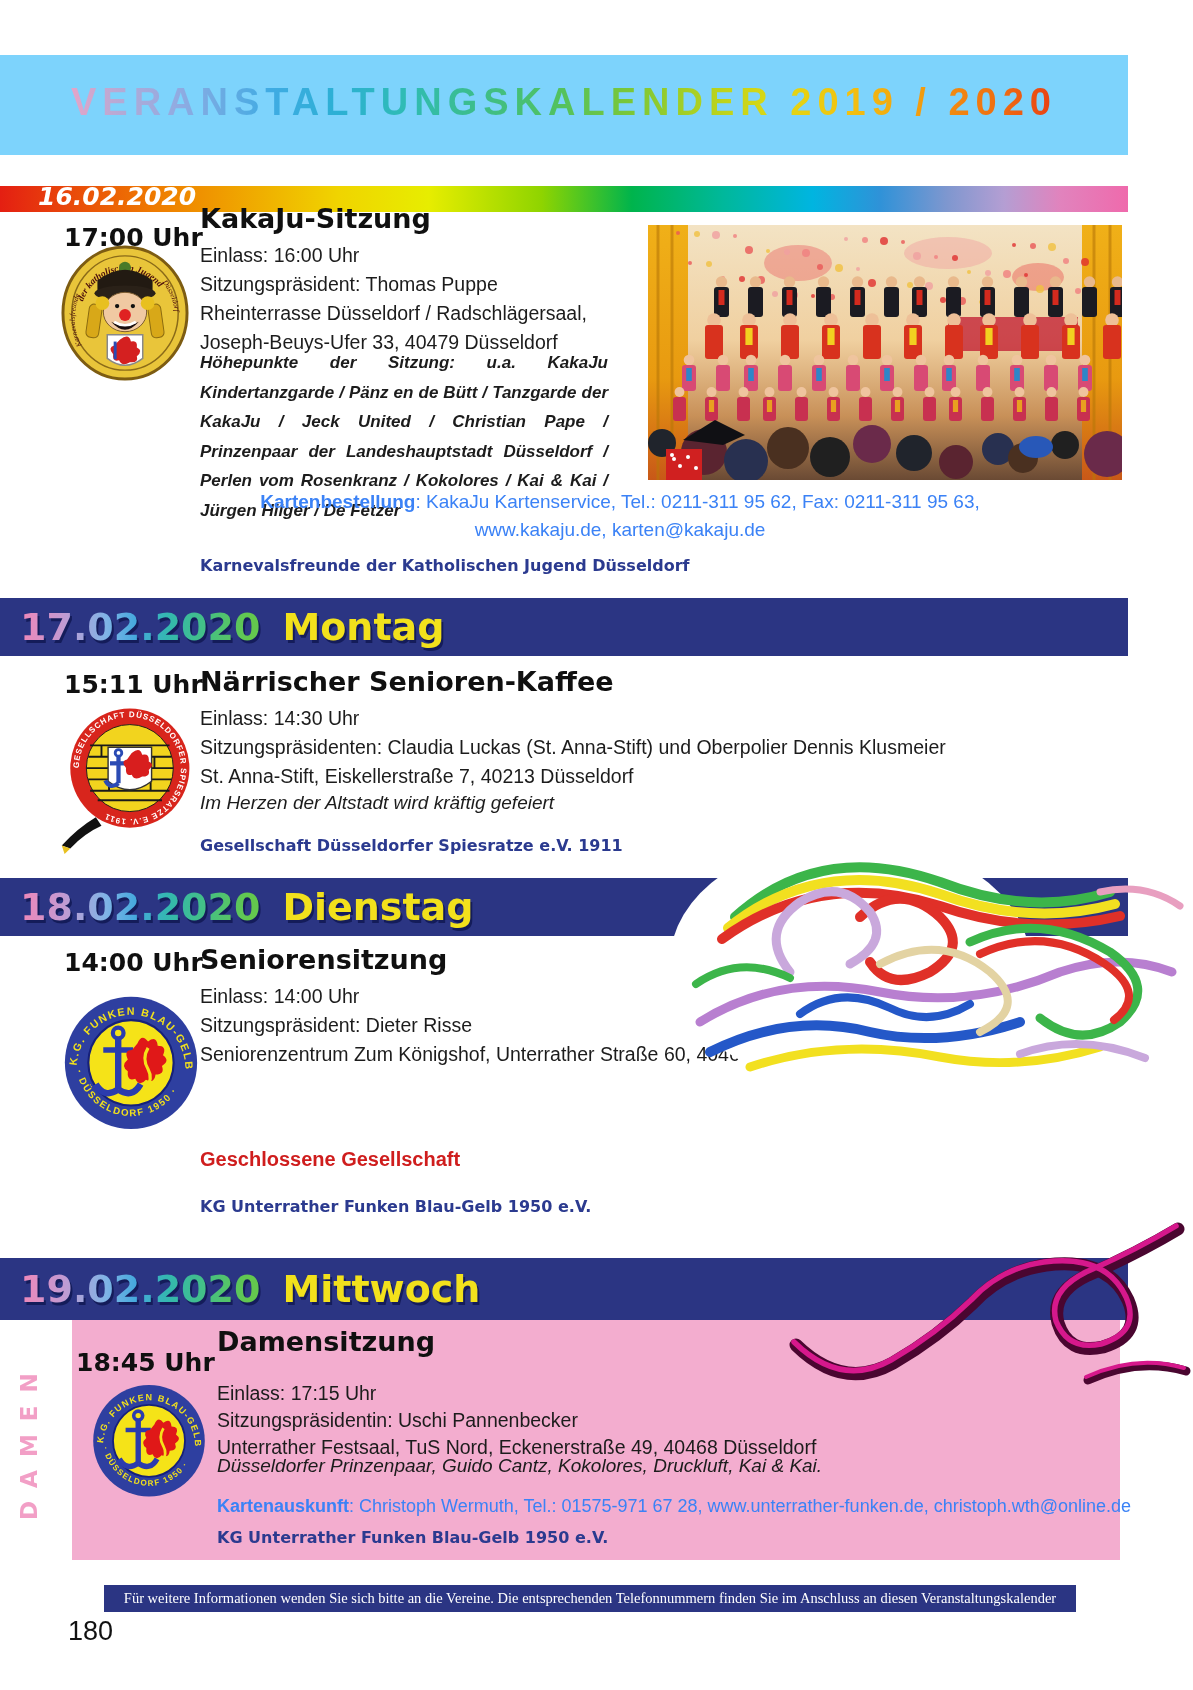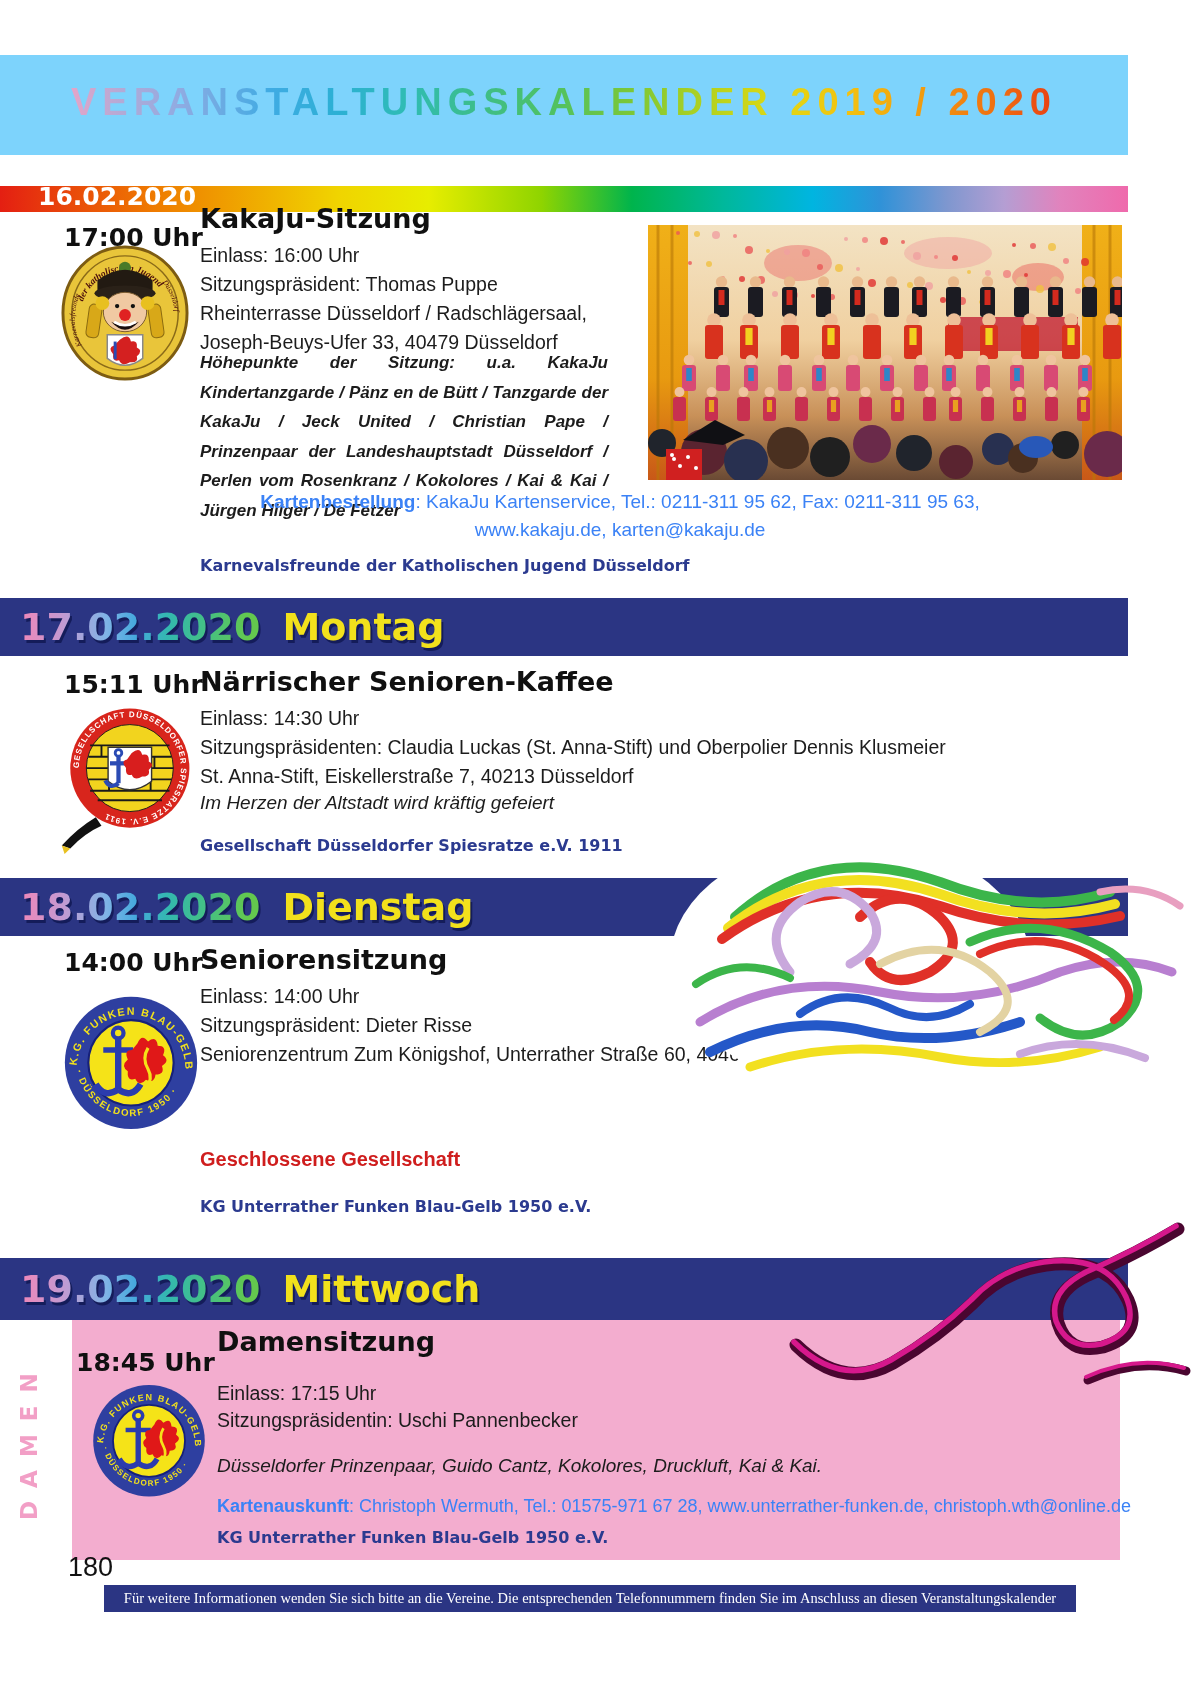--- a/index.html
+++ b/index.html
@@ -10,21 +10,21 @@
   .topbar{position:absolute;left:0;top:55px;width:1128px;height:100px;background:#7dd3fc;}
   .pagetitle{position:absolute;left:0;top:26px;width:100%;text-align:center;
     font-family:"Liberation Sans",sans-serif;font-weight:bold;font-size:38px;letter-spacing:6px;
     background:linear-gradient(90deg,#f0538f 0%,#f1a3c4 5%,#b1aad6 11%,#8fabe2 16%,#3fabe3 24%,
       #2cb0d4 30%,#2fbcb4 36%,#3cbd8c 42%,#4fc163 49%,#7cc737 56%,#b5d21e 63%,#e0d813 69%,
       #f2c211 75%,#f29a0f 82%,#ee6a12 89%,#e73214 95%,#e31414 100%);
     -webkit-background-clip:text;background-clip:text;color:transparent;-webkit-text-fill-color:transparent;}
   
   .rbar{position:absolute;left:0;top:186px;width:1128px;height:26px;
     background:linear-gradient(90deg,#e41f12 0%,#ef7d00 14%,#f0d400 30%,#e7ed00 38%,#8fd400 48%,
-      #00b44c 56%,#00b89a 64%,#00b5e0 72%,#2f92d8 78%,#7f97cf 84%,#b49ed3 89%,#e183bd 94%,#ef6aac 100%);}
+      #00b44c 56%,#00b89a 64%,#00b5e0 72%,#2f92d8 78%,#7f97cf 84%,#b49ed3 89%,#e183bd 94%,#ef6aac 100%);font-style:italic;}
   .rbar-date{position:absolute;left:38px;top:-4px;font-family:"DejaVu Sans",sans-serif;
     font-weight:bold;font-size:25px;color:#fff;}
   
   .datebar{position:absolute;left:0;width:1128px;height:58px;background:#2b3583;line-height:58px;
     font-family:"DejaVu Sans",sans-serif;font-weight:bold;font-size:38px;padding-left:20px;box-sizing:border-box;}
   .d-grad{background:linear-gradient(90deg,#f087b8 0%,#c29ad2 18%,#7fb4e6 36%,#46a9dd 48%,#33b8ae 62%,#45c083 78%,#63c84e 95%);
     -webkit-background-clip:text;background-clip:text;color:transparent;-webkit-text-fill-color:transparent;
     filter:drop-shadow(2px 3px 0px #141c5a);}
   .d-day{color:#f2e11c;margin-left:22px;text-shadow:2px 3px 0 #141c5a;}
   
@@ -39,21 +39,21 @@
   .org{position:absolute;font-size:16px;color:#2b3a8f;white-space:nowrap;}
   .alert{position:absolute;font-size:20px;font-weight:bold;color:#cf1d1d;white-space:nowrap;}
   
   .pinkpanel{position:absolute;left:72px;top:1320px;width:1048px;height:240px;background:#f3adcf;}
   .sidelabel{position:absolute;left:16px;top:1330px;height:190px;
     writing-mode:vertical-rl;transform:rotate(180deg);
     font-family:"DejaVu Sans",sans-serif;font-weight:bold;font-size:23px;letter-spacing:13px;color:#f29fc6;}
   
   .footbar{position:absolute;left:72px;top:1585px;width:972px;height:27px;background:#2b3583;
     color:#fff;font-family:"Liberation Serif",serif;font-size:14.5px;line-height:27px;text-align:center;margin-left:32px;}
-  .pagenum{position:absolute;left:68px;top:1552px;font-size:27px;color:#111;text-align:center;}
+  .pagenum{position:absolute;left:68px;top:1616px;font-size:27px;color:#111;text-align:center;}
   svg{display:block;}
   .z2{z-index:2;} .z3{z-index:3;}
 </style>
 </head>
 <body>
 
 <svg width="0" height="0" style="position:absolute" aria-hidden="true">
   <defs>
 
     <symbol id="sym-kakaju" viewBox="0 0 132 142">
@@ -471,20 +471,21 @@
       <path d="M300,185 Q350,162 398,176" stroke="#4a0630" stroke-width="9"></path>
       <path d="M298,182 Q348,159 396,173" stroke="#d6188c" stroke-width="4"></path>
     </g>
   </svg>
 
   <div class="time comic" style="left:76px;top:1348px">18:45 Uhr</div>
   <div class="etitle comic" style="left:217px;top:1326px">Damensitzung</div>
   <div class="details" style="left:217px;top:1380px;line-height:27px">
     <div>Einlass: 17:15 Uhr</div>
     <div>Sitzungspräsidentin: Uschi Pannenbecker</div>
+    <div>Unterrather Festsaal, TuS Nord, Eckenerstraße 49, 40468 Düsseldorf</div>
   </div>
   <svg class="abs" style="left:86px;top:1376px" width="126" height="135" viewBox="0 0 140 150">
       <use href="#sym-funken"></use>
     </svg>
   <div class="itline" style="left:217px;top:1455px">Düsseldorfer Prinzenpaar, Guido Cantz, Kokolores, Druckluft, Kai &amp; Kai.</div>
   <div class="booking" style="left:217px;top:1492px;width:900px;font-size:18px;white-space:nowrap">
     <b>Kartenauskunft</b><span>: Christoph Wermuth, Tel.: 01575-971 67 28, www.unterrather-funken.de, christoph.wth@online.de</span>
   </div>
   <div class="org comic" style="left:217px;top:1528px">KG Unterrather Funken Blau-Gelb 1950 e.V.</div>
 

